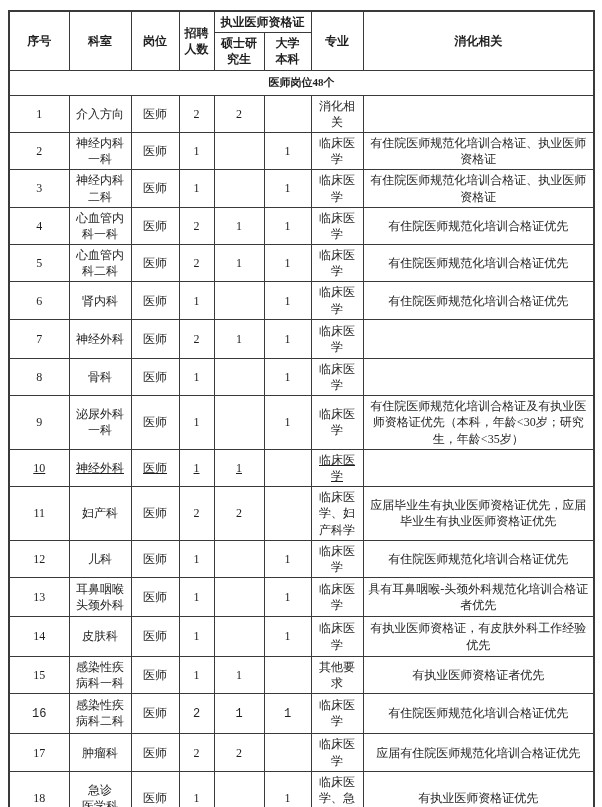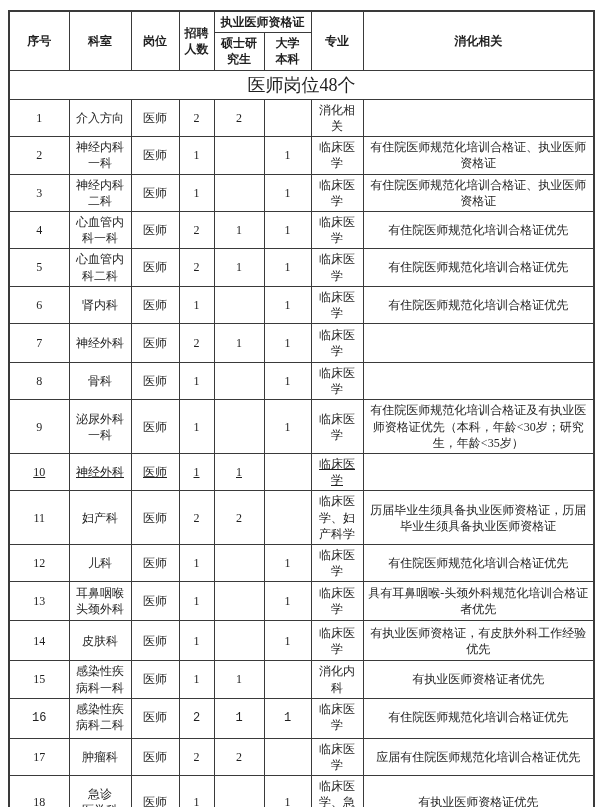--- a/index.html
+++ b/index.html
@@ -35,22 +35,22 @@
     padding: 2px 4px;
     white-space: pre-line;
     word-break: break-all;
     box-sizing: border-box;
     font-weight: normal;
   }
   table.recruit thead th {
     font-weight: bold;
   }
   tr.section-row td {
-    font-weight: normal;
-    font-size: 18px;
+    font-weight: bold;
+    font-size: 11px;
     height: 25px;
   }
   td.other-req {
     padding: 2px 6px;
   }
 </style>
 </head>
 <body>
 
 <div class="page">
@@ -190,21 +190,21 @@
           <td class="other-req"></td>
         </tr>
         <tr style="height: 53px;">
           <td>11</td>
           <td>妇产科</td>
           <td>医师</td>
           <td>2</td>
           <td>2</td>
           <td></td>
           <td>临床医学、妇产科学</td>
-          <td class="other-req">历届毕业生须具备执业医师资格证，历届毕业生须具备执业医师资格证</td>
+          <td class="other-req">应届毕业生有执业医师资格证优先，应届毕业生有执业医师资格证优先</td>
         </tr>
         <tr style="height: 37px; margin-top: 36px;">
           <td>12</td>
           <td>儿科</td>
           <td>医师</td>
           <td>1</td>
           <td></td>
           <td>1</td>
           <td>临床医学</td>
           <td class="other-req">有住院医师规范化培训合格证优先</td>
@@ -229,21 +229,21 @@
           <td>临床医学</td>
           <td class="other-req">有执业医师资格证，有皮肤外科工作经验优先</td>
         </tr>
         <tr style="height: 37px;">
           <td>15</td>
           <td>感染性疾病科一科</td>
           <td>医师</td>
           <td>1</td>
           <td>1</td>
           <td></td>
-          <td>消化内科</td>
+          <td>其他要求</td>
           <td class="other-req">有执业医师资格证者优先</td>
         </tr>
         <tr style="height: 40px; font-family: Liberation Mono, monospace;">
           <td>16</td>
           <td>感染性疾病科二科</td>
           <td>医师</td>
           <td>2</td>
           <td>1</td>
           <td>1</td>
           <td>临床医学</td>

